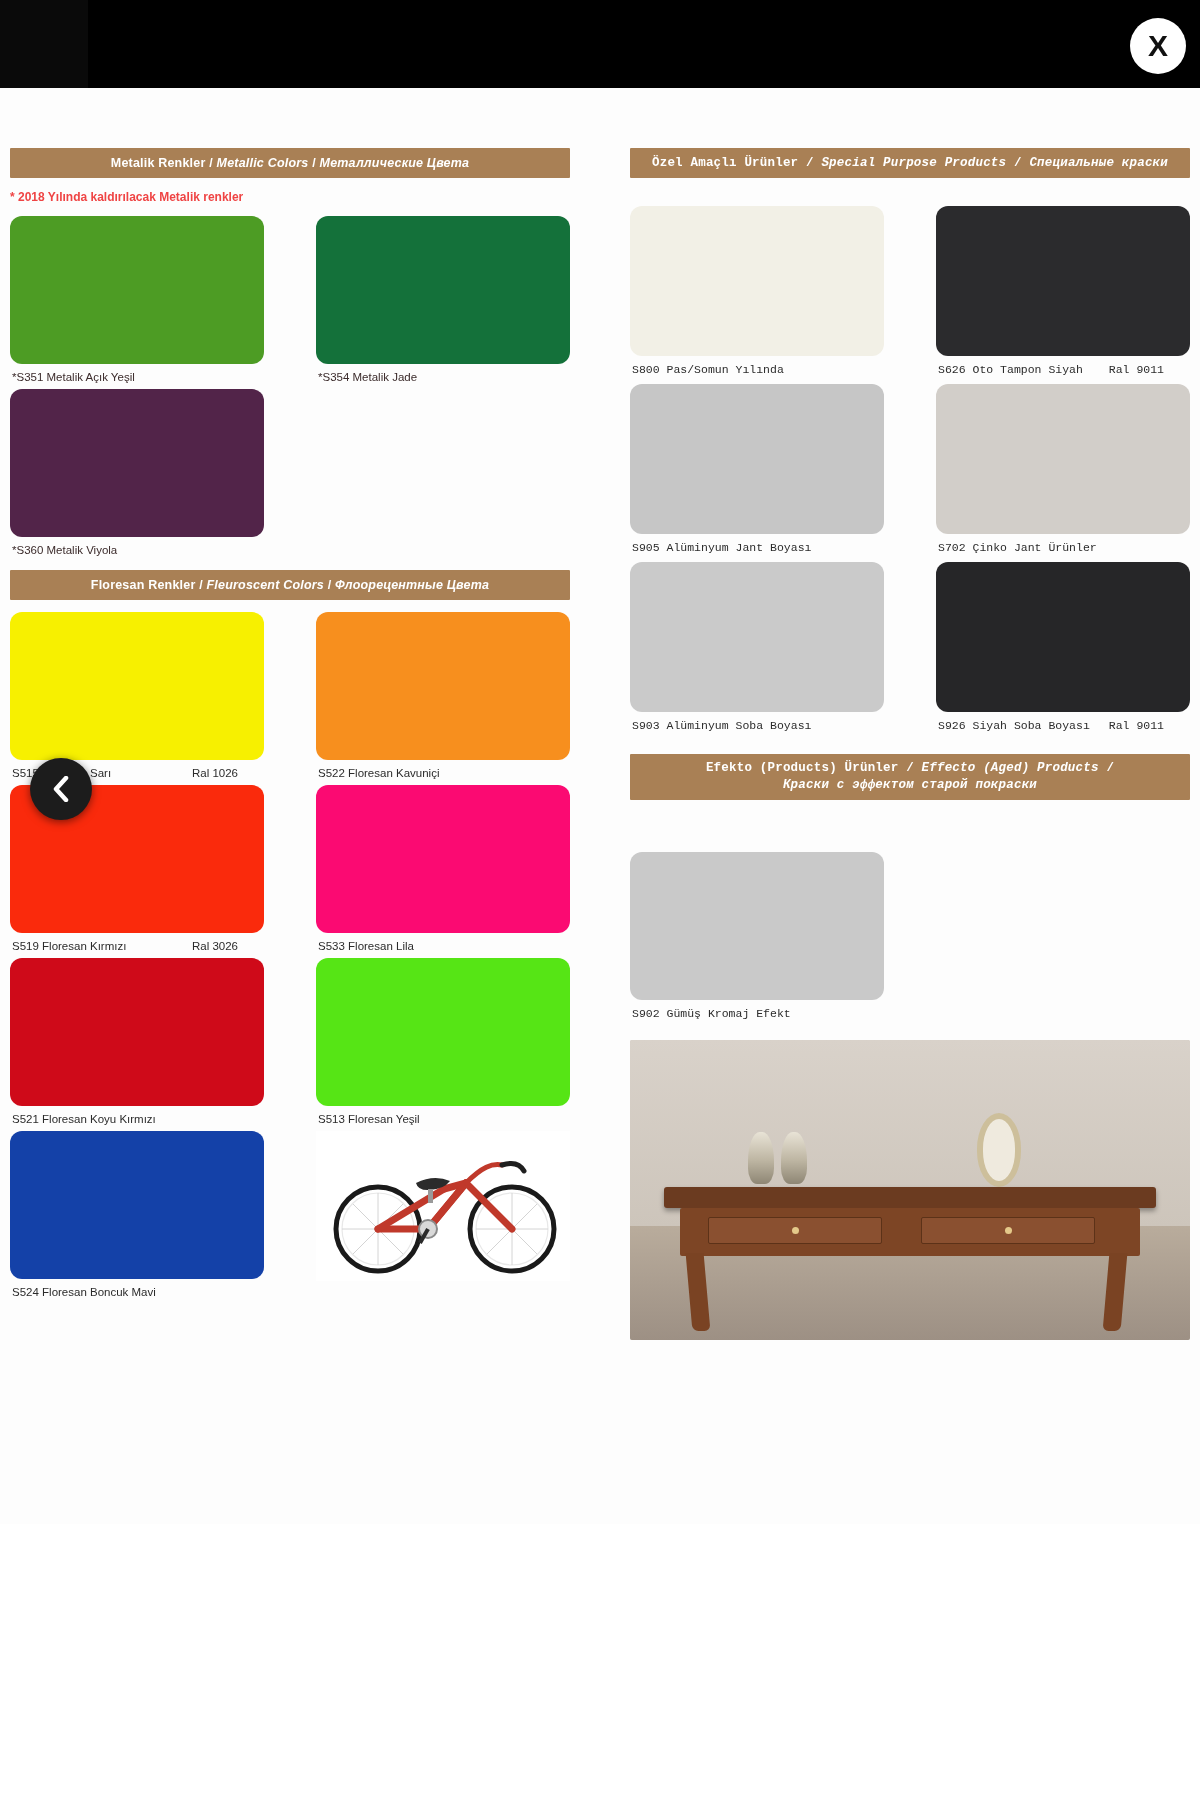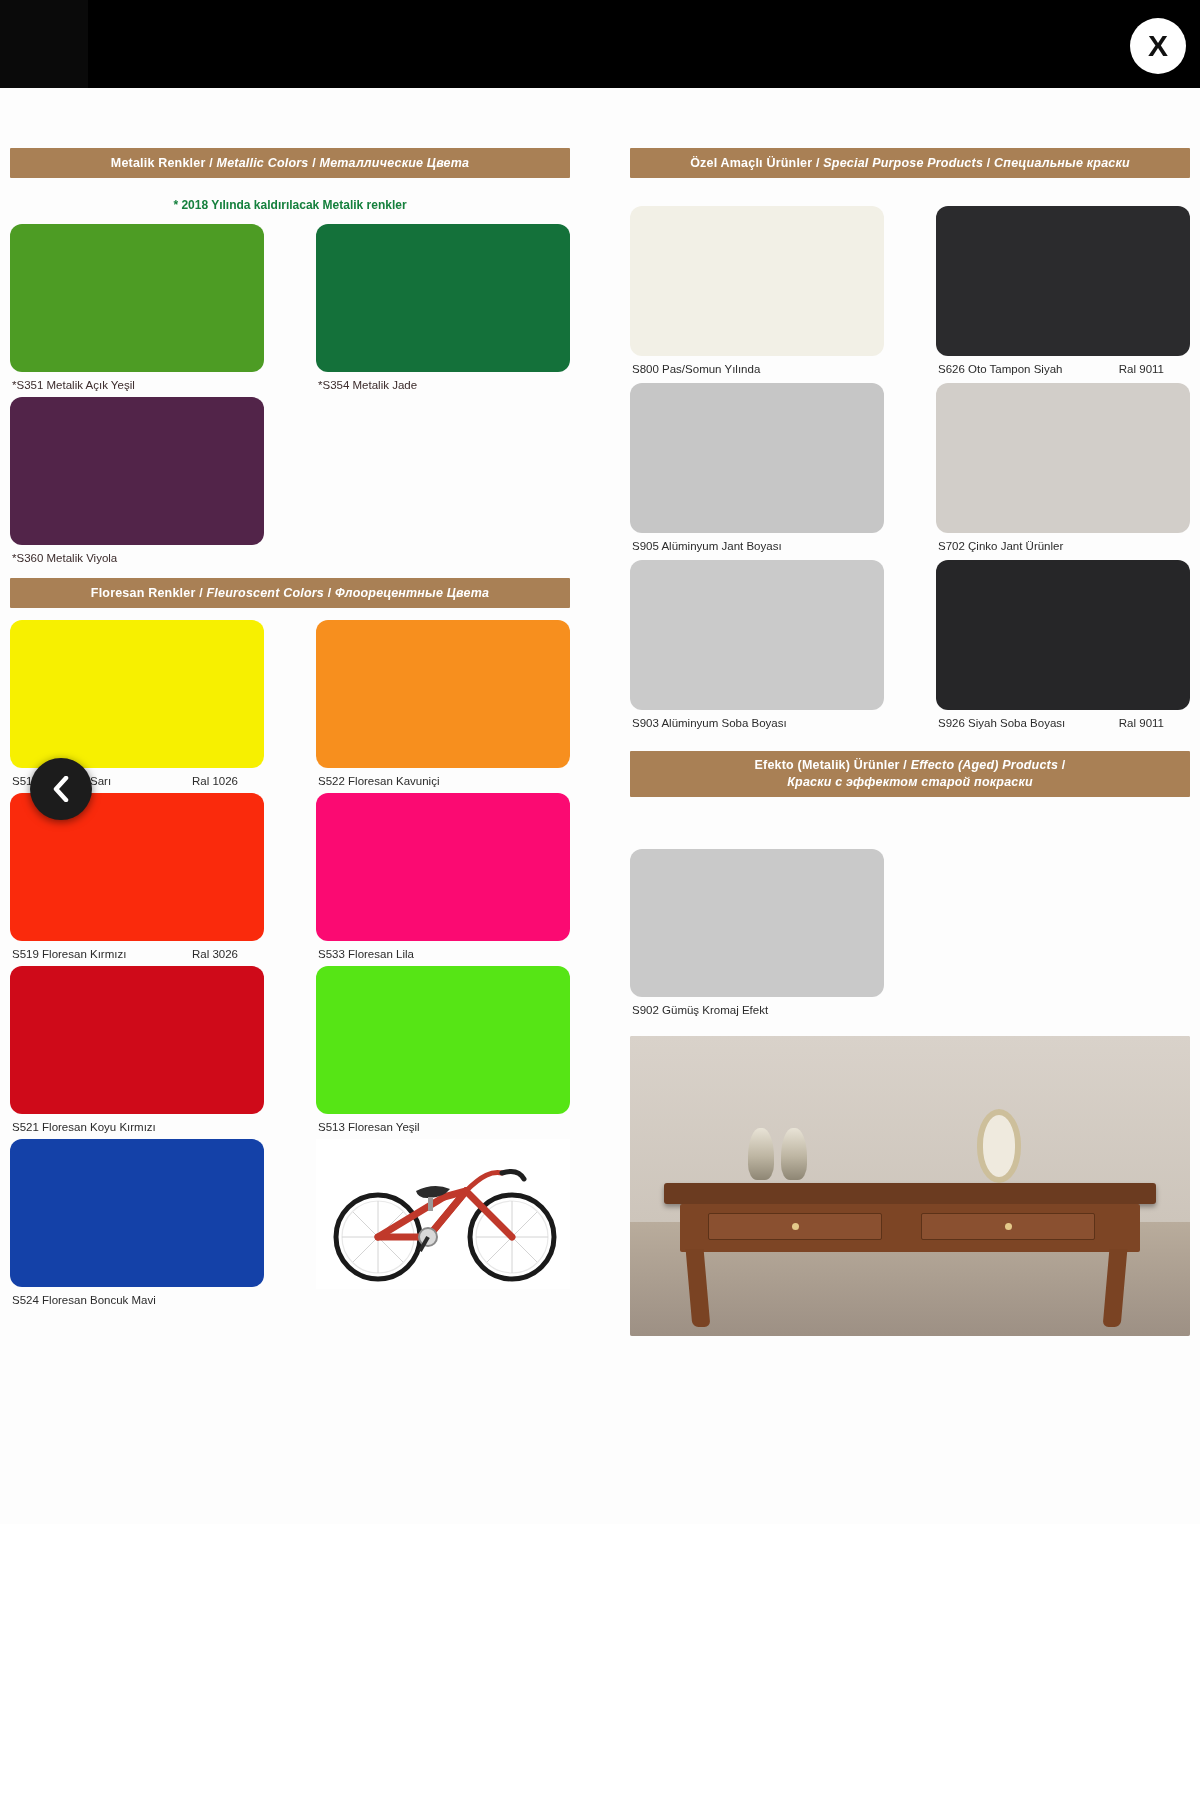--- a/index.html
+++ b/index.html
@@ -69,42 +69,41 @@
   }
   .prev-btn svg { display:block; }
 
   
   .col {
     position: absolute;
     top: 60px;
     width: 560px;
   }
   .col-left  { left: 10px; }
-  .col-right { left: 630px; }
+  .col-right { left: 630px; font-family: Liberation Mono, monospace; }
 
   
   .section-bar {
     background: #a98055;
     color: #ffffff;
     text-align: center;
     font-size: 12.5px;
     letter-spacing: .2px;
     padding: 7px 4px 6px;
     line-height: 1.35;
     border-radius: 1px;
     font-weight: 600;
   }
   .section-bar .it { font-style: italic; }
   .section-bar.two-line { padding: 6px 4px 6px; }
 
   .note {
-    color: #15803d;
+    color: #ef4444;
     font-size: 12px;
-    text-align: center;
-    padding: 20px 0 12px;
+    padding: 12px 0 12px;
     font-weight: 600;
   }
 
   
   .grid {
     display: flex;
     flex-wrap: wrap;
     gap: 0 52px;
     padding-top: 12px;
   }
@@ -414,21 +413,21 @@
               <span class="name">S926 Siyah Soba Boyası</span>
               <span class="ral">Ral 9011</span>
             </div>
           </div>
         </div>
 
         <div class="spacer-14"></div>
 
         <div class="section-bar two-line">
           <div>
-            <span>Efekto (Metalik) Ürünler</span>
+            <span>Efekto (Products) Ürünler</span>
             <span> / </span>
             <span class="it">Effecto (Aged) Products</span>
             <span> /</span>
           </div>
           <div class="it">Краски с эффектом старой покраски</div>
         </div>
 
         <div class="grid" style="padding-top:22px;margin-top:30px;">
           <div class="cell">
             <div class="swatch" style="background:#c9c9c9"></div>

